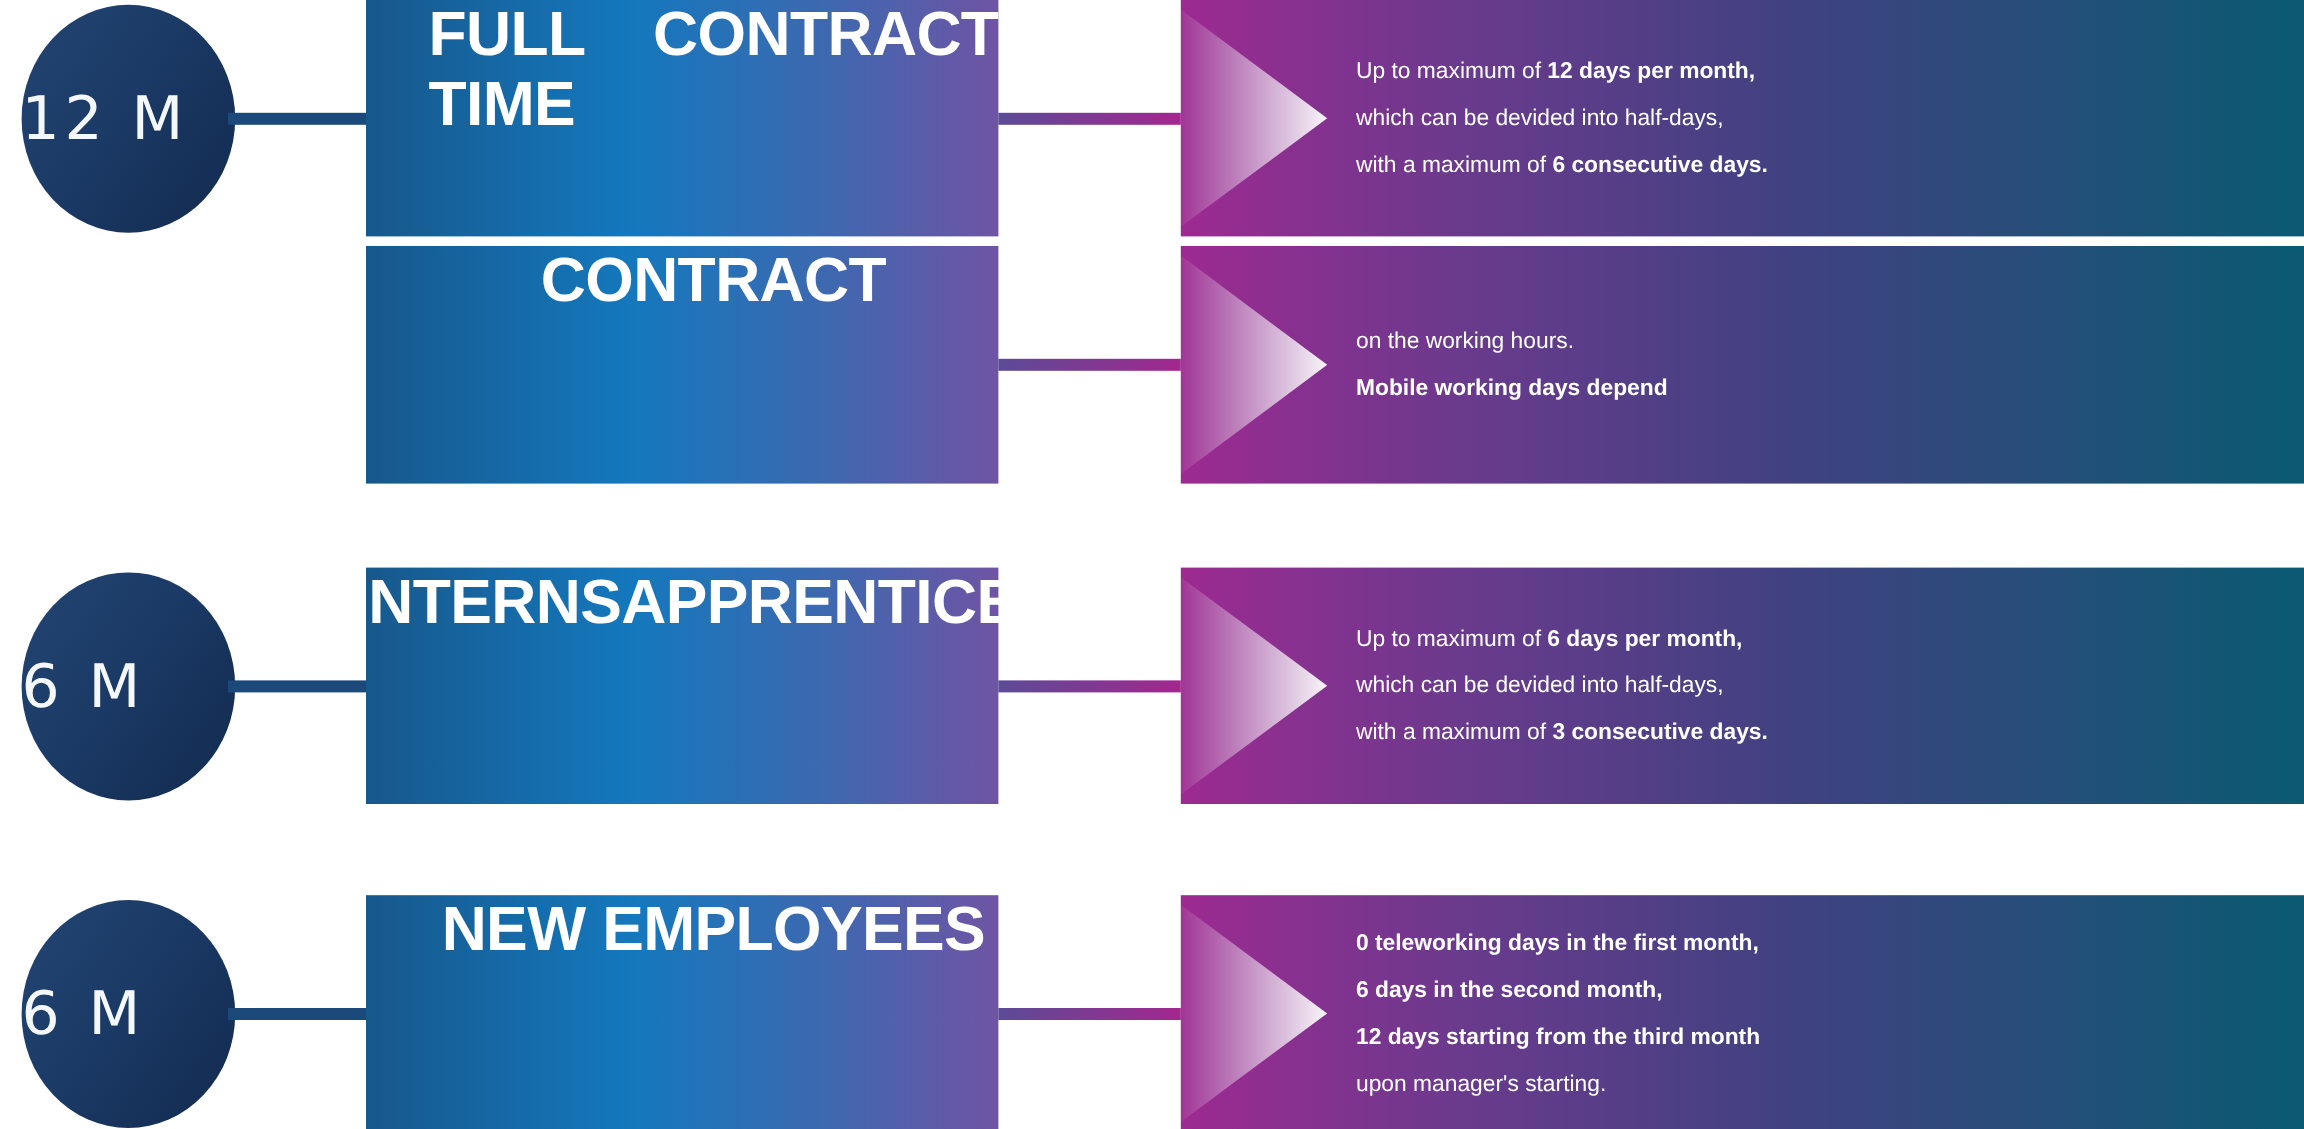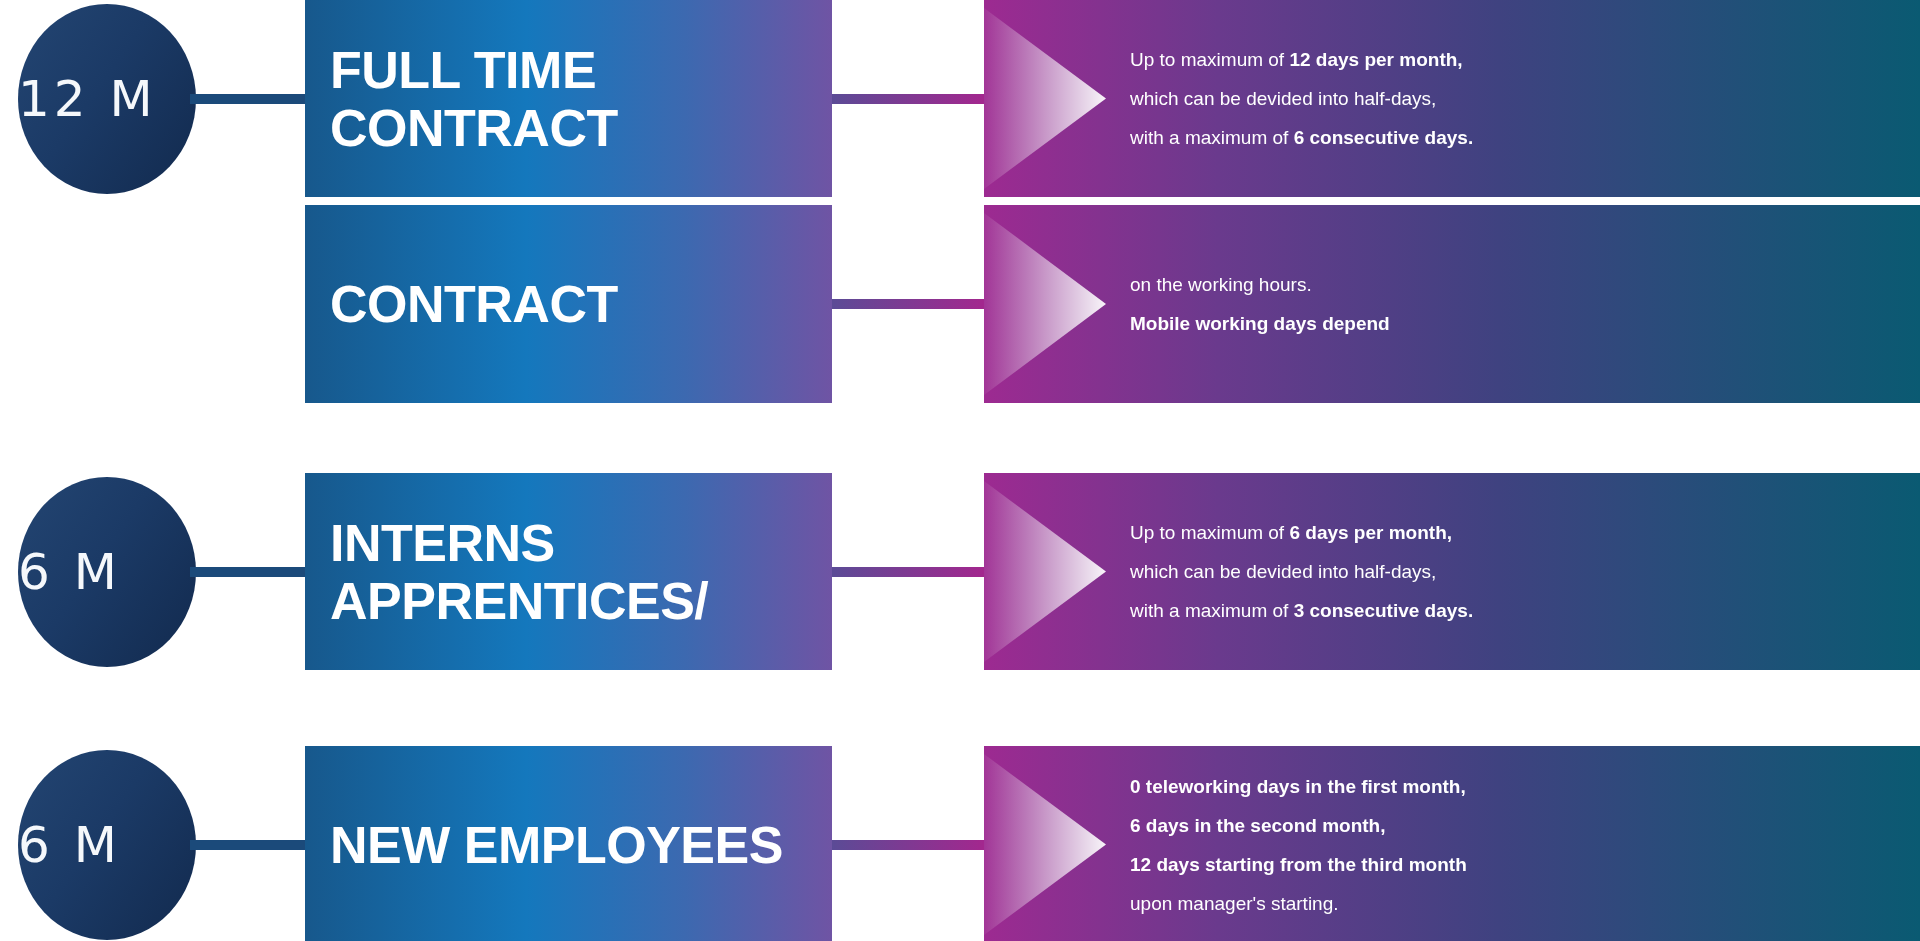--- a/index.html
+++ b/index.html
@@ -54,23 +54,23 @@
 
   
   .category-box {
     position: absolute;
     left: 305px;
     width: 527px;
     top: 0;
     height: 100%;
     background: linear-gradient(to right, #17588c 0%, #1478bd 42%, #3c69b0 72%, #6f54a4 100%);
     display: flex;
-    flex-direction: column;
+    flex-direction: row;
     justify-content: center;
-    padding-left: 25px;
+    padding-left: 52px;
     box-sizing: border-box;
   }
   .category-title {
     color: #ffffff;
     font-size: 52px;
     line-height: 58px;
     font-weight: 800;
     letter-spacing: -0.5px;
   }
 

